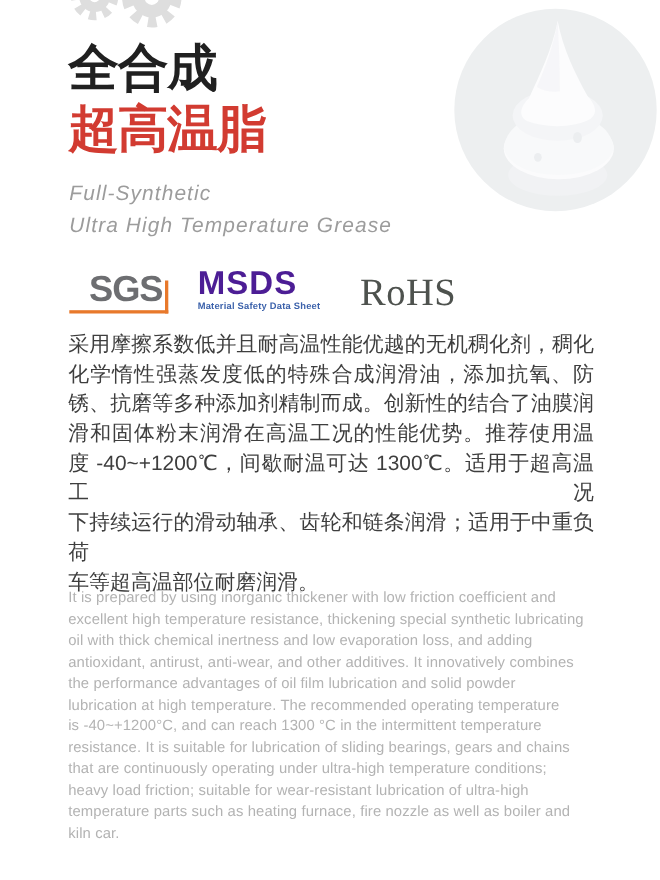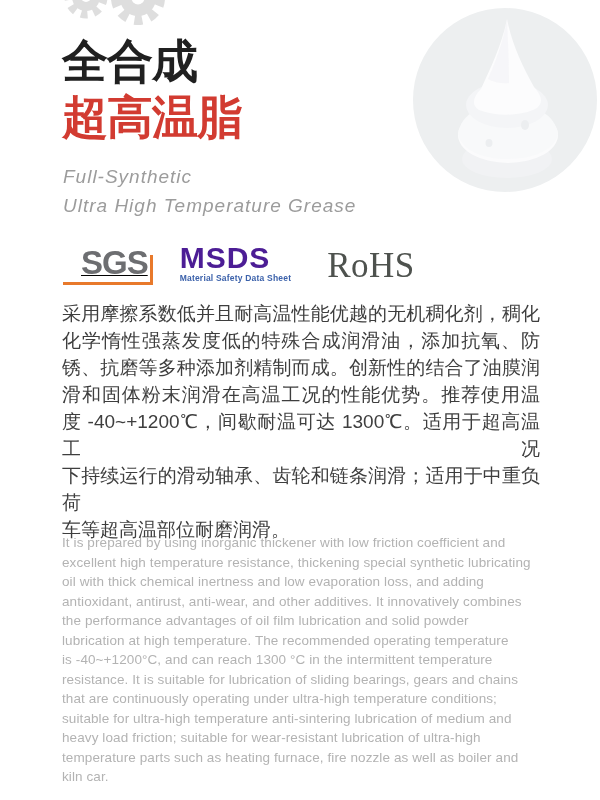--- a/index.html
+++ b/index.html
@@ -39,21 +39,20 @@
     font-size: 19px; font-style: italic; letter-spacing: 1px;
     color: #9c9c9c; line-height: 29px; font-weight: 500;
   }
 
   
   .certs { position: absolute; left: 63px; top: 243px; height: 42px; display: flex; align-items: flex-end; }
   .sgs-logo {
     position: relative;
     padding: 0 5px 2px 18px;
     border-bottom: 3px solid #e8792b;
-    text-decoration: underline;
   }
   .sgs-text {
     font-size: 33px; font-weight: 800; letter-spacing: -1px;
     color: #6d6e71; line-height: 34px;
   }
   .sgs-bar {
     position: absolute; right: 0; top: 9px; bottom: -3px; width: 3px;
     background: #e8792b;
   }
   .msds-logo { margin-left: 27px; padding-bottom: 2px; text-align: left; }
@@ -144,17 +143,16 @@
 <div class="desc-en">
   <div>It is prepared by using inorganic thickener with low friction coefficient and</div>
   <div>excellent high temperature resistance, thickening special synthetic lubricating</div>
   <div>oil with thick chemical inertness and low evaporation loss, and adding</div>
   <div>antioxidant, antirust, anti-wear, and other additives. It innovatively combines</div>
   <div>the performance advantages of oil film lubrication and solid powder</div>
   <div>lubrication at high temperature. The recommended operating temperature</div>
   <div>is -40~+1200°C, and can reach 1300 °C in the intermittent temperature</div>
   <div>resistance. It is suitable for lubrication of sliding bearings, gears and chains</div>
   <div>that are continuously operating under ultra-high temperature conditions;</div>
-  <div>suitable for ultra-high temperature anti-sintering lubrication of medium and</div>
   <div>heavy load friction; suitable for wear-resistant lubrication of ultra-high</div>
   <div>temperature parts such as heating furnace, fire nozzle as well as boiler and</div>
   <div>kiln car.</div>
 </div>
 
 </body></html>

